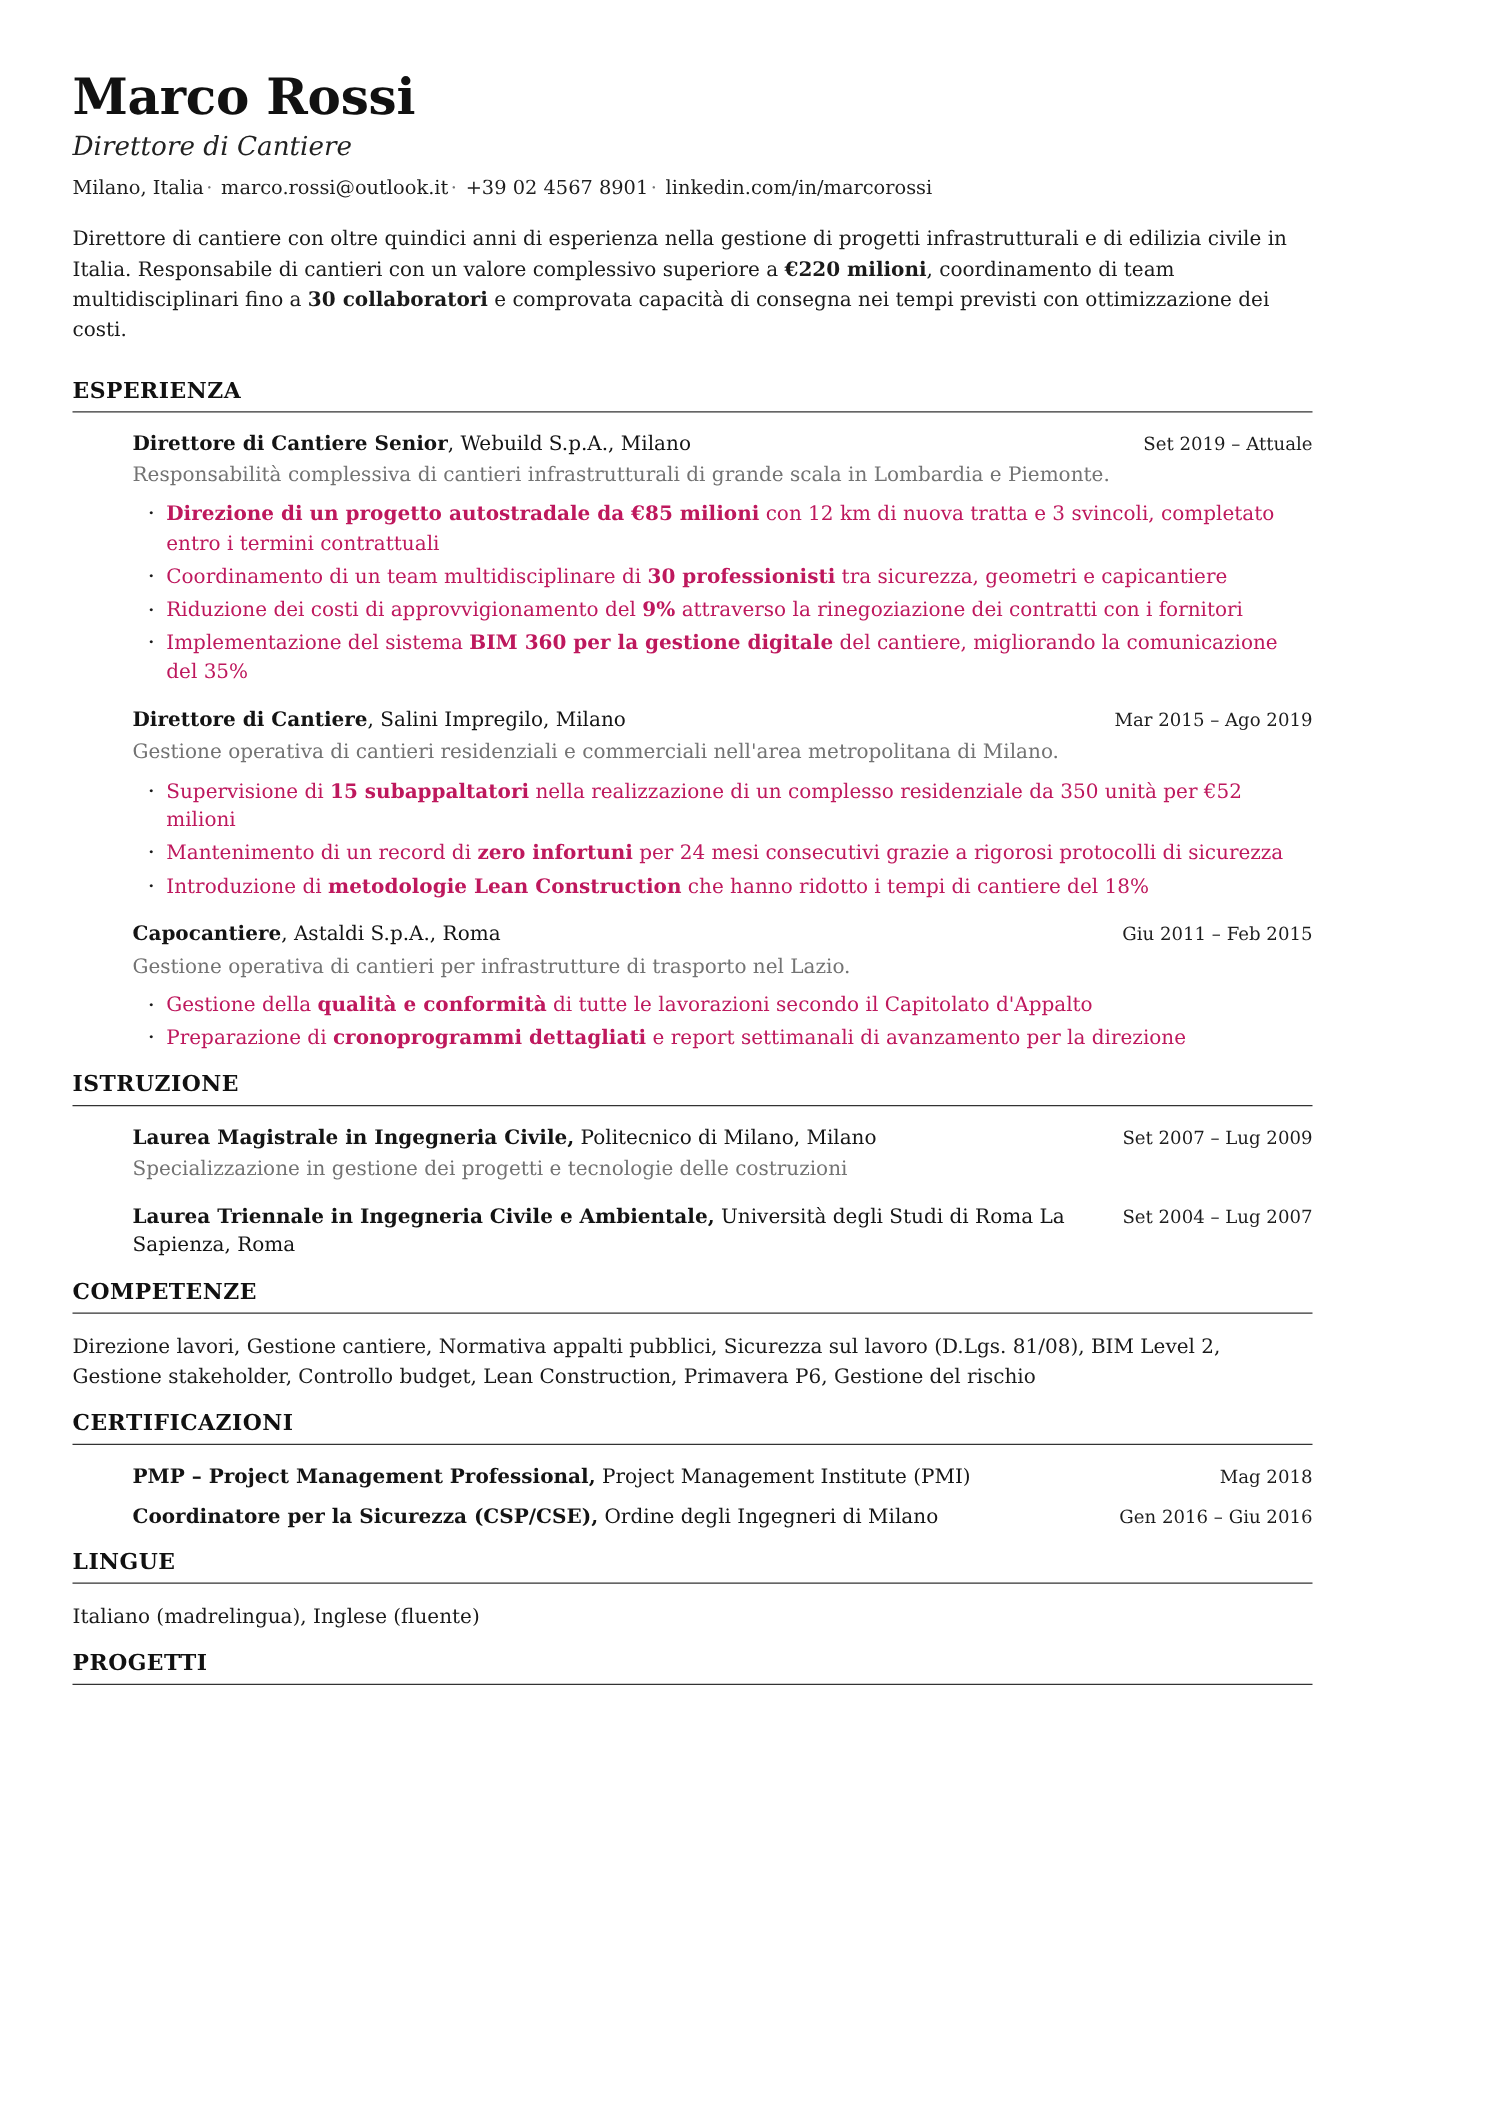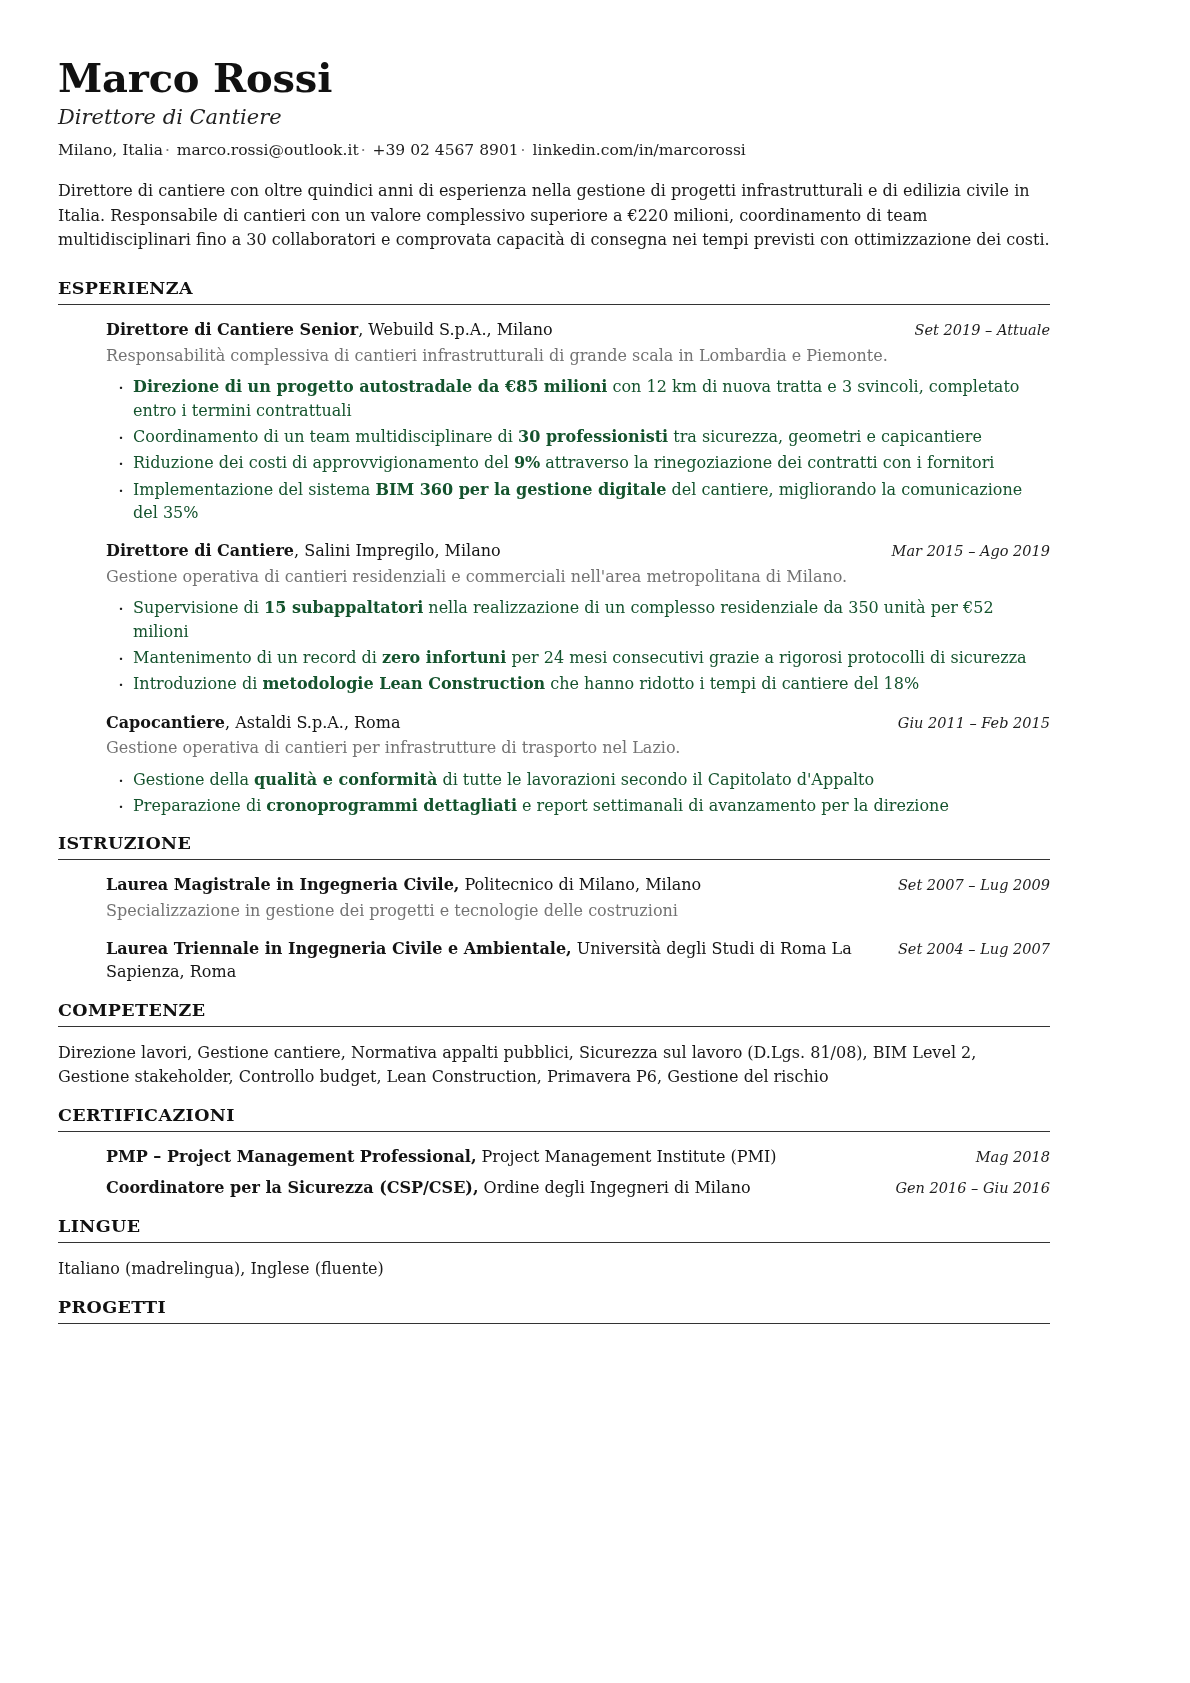--- a/index.html
+++ b/index.html
@@ -55,21 +55,21 @@
 
   
   .summary {
     font-size: 16px;
     line-height: 1.52;
     margin: 0 0 26px 0;
     color: #1a1a1a;
     text-align: left;
   }
   .summary b, .bullet b, .entry-title b {
-    font-weight: 400;
+    font-weight: 700;
   }
 
   
   .section {
     margin-bottom: 16px;
   }
   .section-title {
     font-weight: 700;
     font-size: 17.5px;
     letter-spacing: 0.4px;
@@ -103,21 +103,20 @@
     flex: 1 1 auto;
     color: #141414;
   }
   .entry-title .strong {
     font-weight: 700;
   }
   .entry-title .plain {
     font-weight: 400;
   }
   .entry-date {
-    font-style: italic;
     font-size: 14.5px;
     white-space: nowrap;
     color: #1d1d1d;
     flex: 0 0 auto;
     text-align: right;
     padding-top: 1px;
   }
   .entry-sub {
     font-size: 16px;
     line-height: 1.45;
@@ -128,21 +127,21 @@
     list-style: none;
     margin: 8px 0 0 0;
     padding: 0;
   }
   .bullets li {
     position: relative;
     padding-left: 27px;
     font-size: 16px;
     line-height: 1.46;
     margin-bottom: 3px;
-    color: #14532d;
+    color: #be185d;
   }
   .bullets li::before {
     content: "\00B7";
     position: absolute;
     left: 12px;
     top: -1px;
     font-size: 19px;
     line-height: 1.46;
     color: #1a1a1a;
   }

